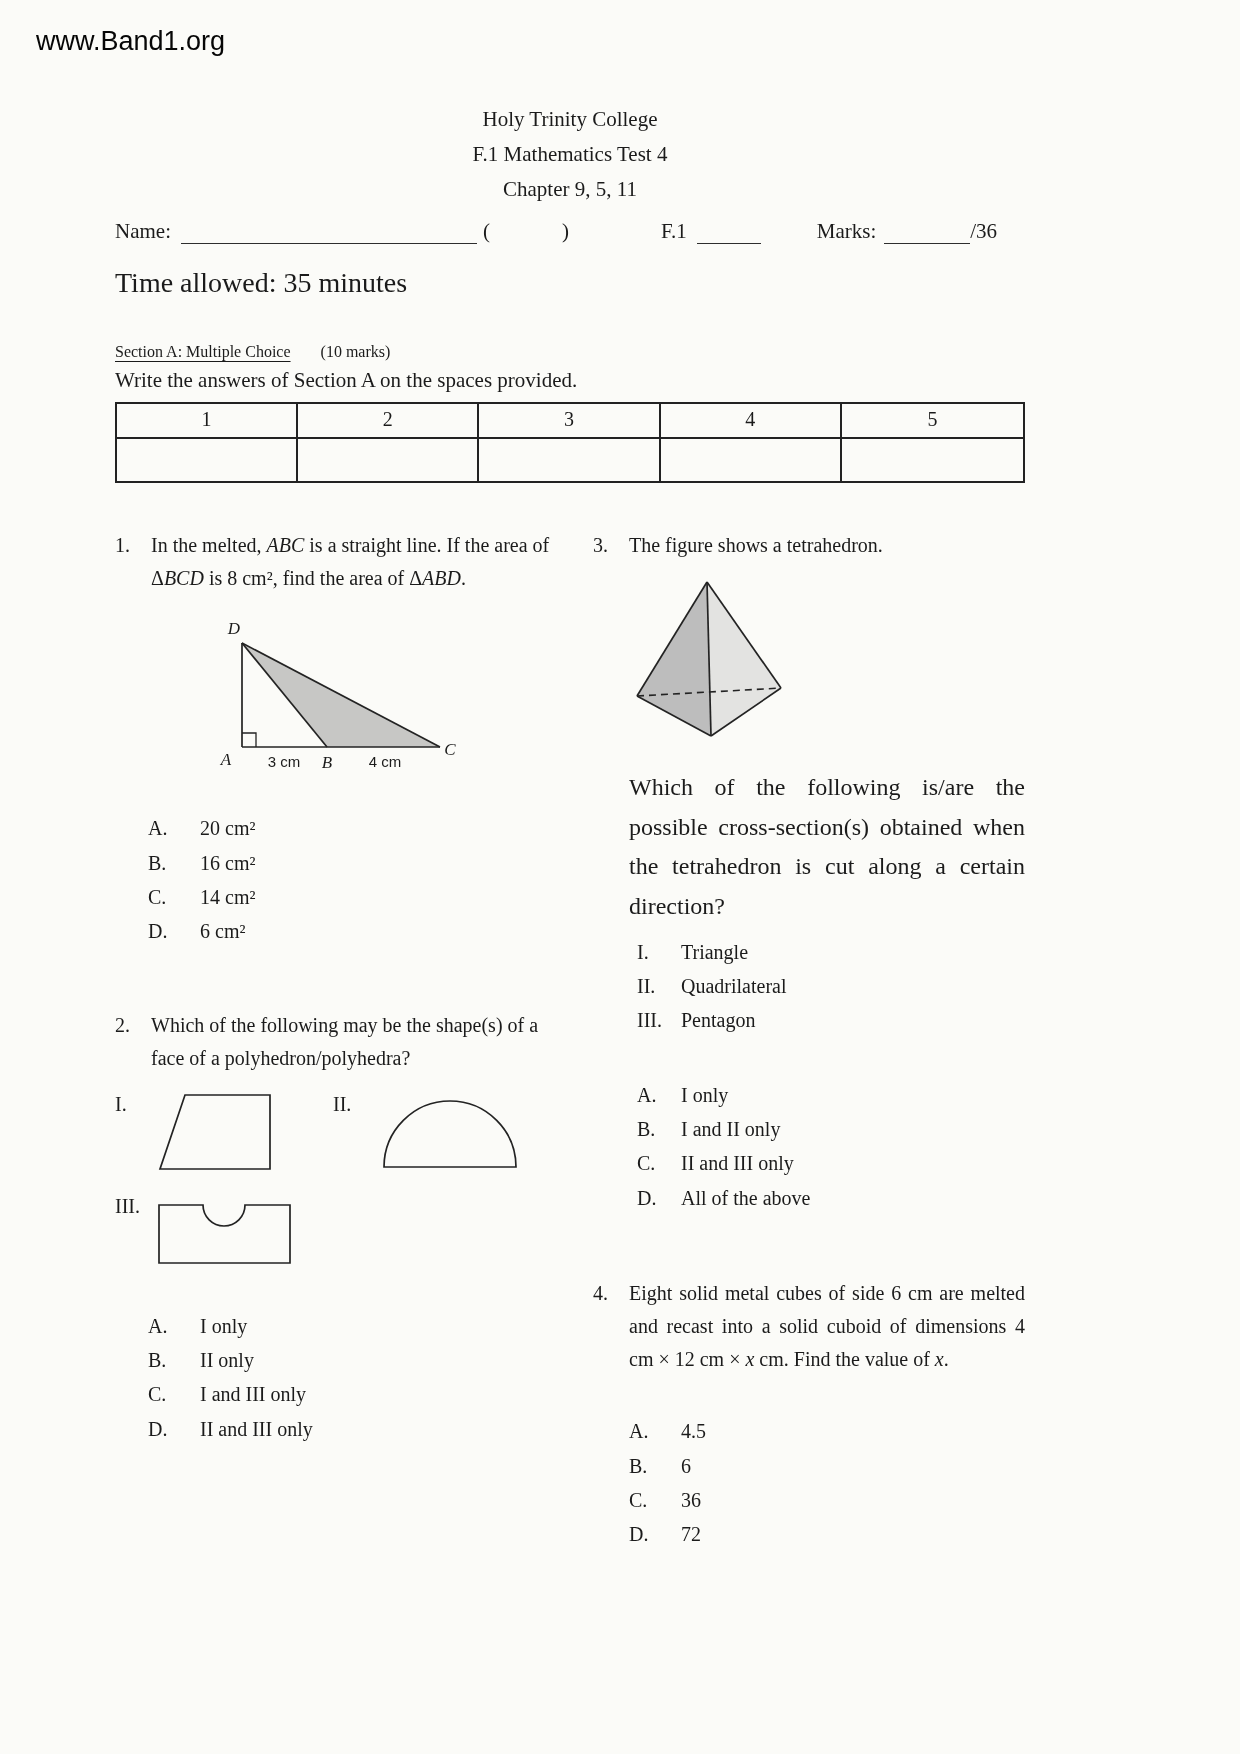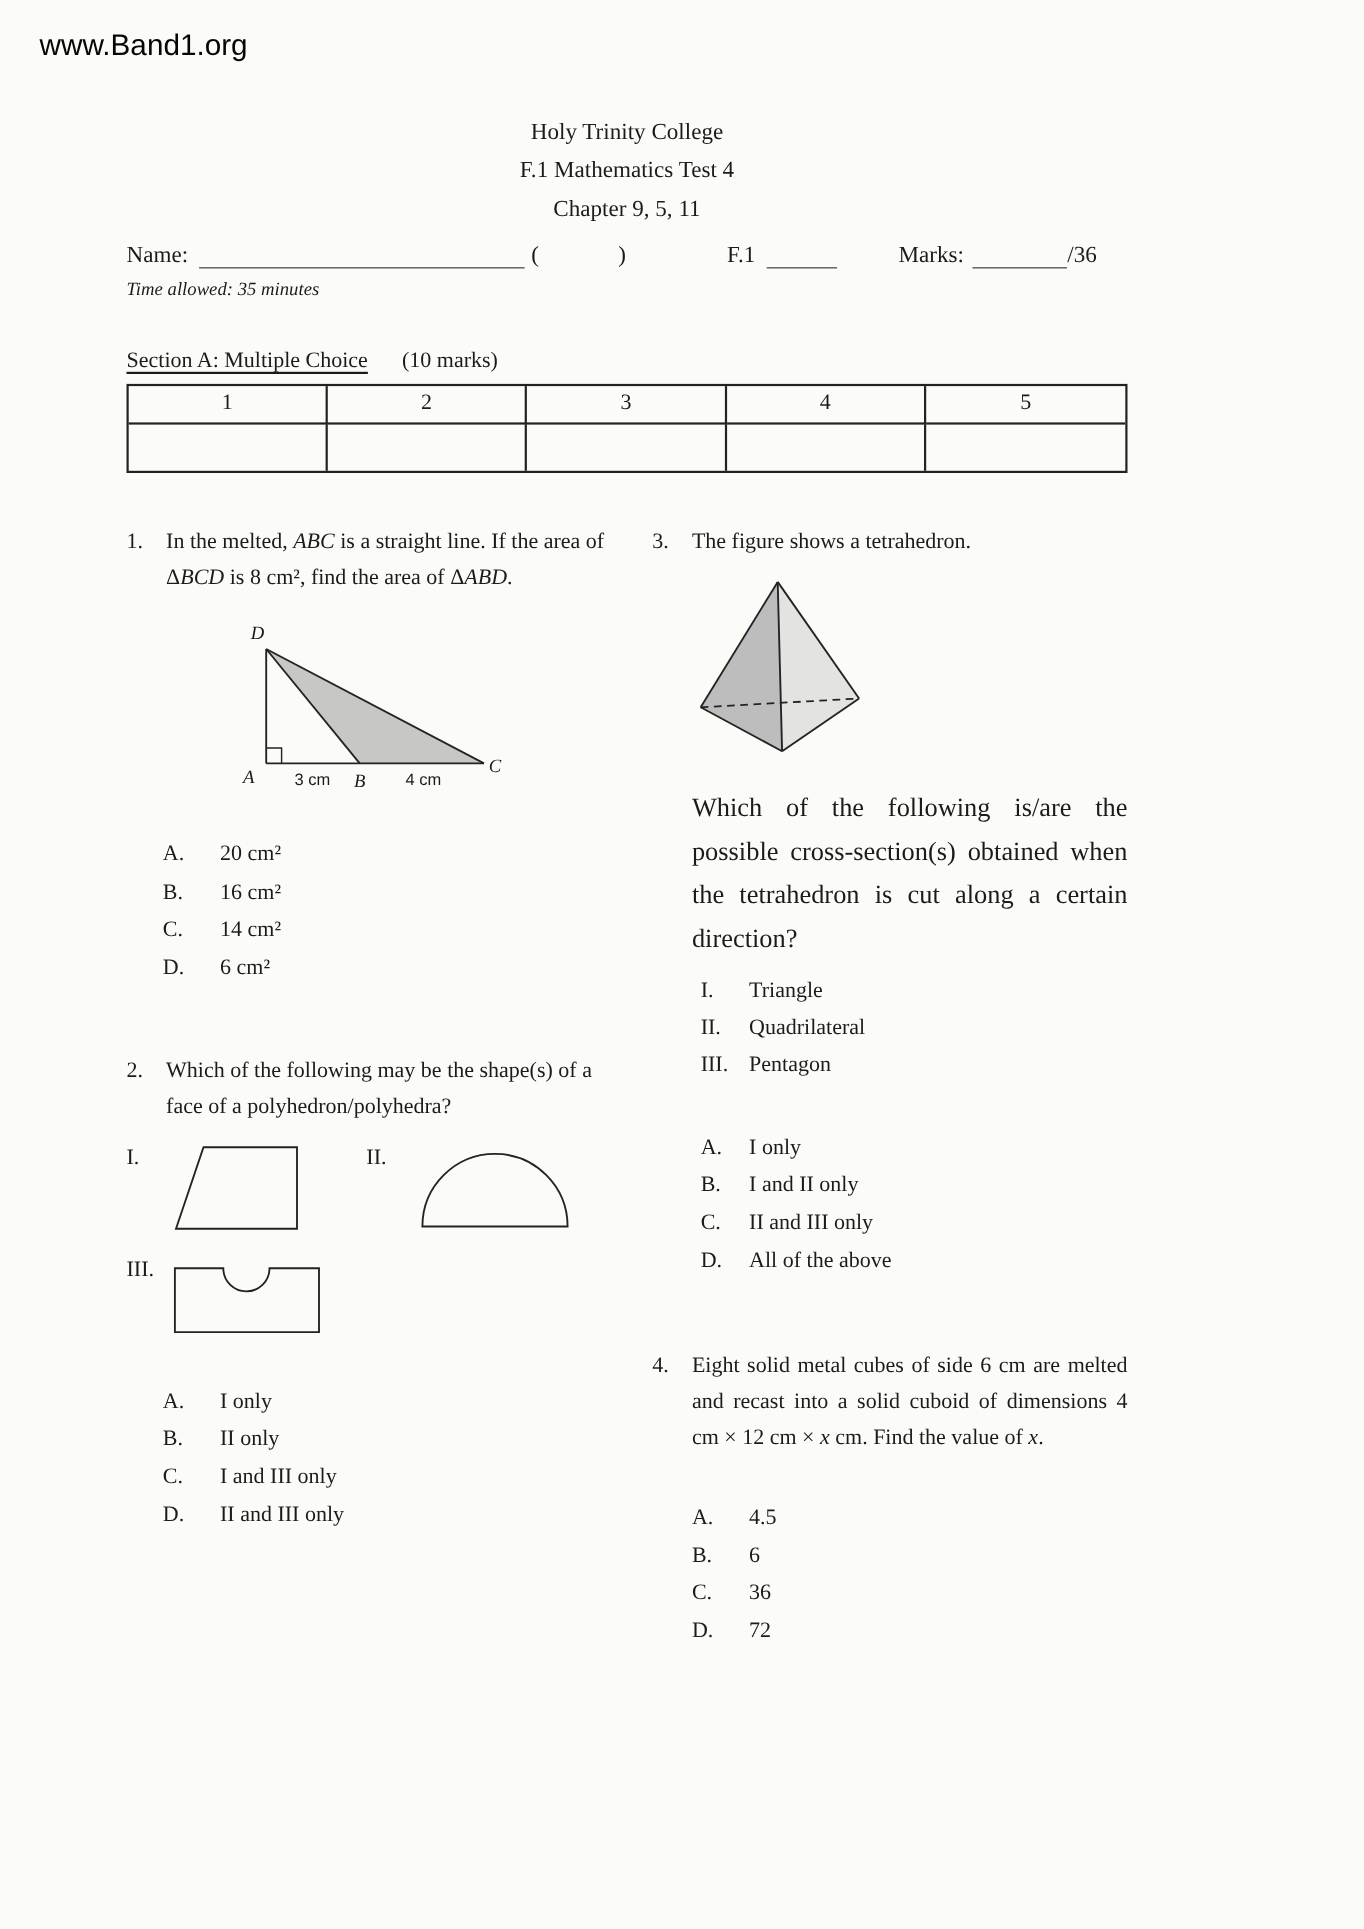--- a/index.html
+++ b/index.html
@@ -22,22 +22,22 @@
   .doc-header{margin-top:86px;text-align:center;font-size:21px;line-height:35px;}
   .name-row{display:flex;align-items:flex-end;font-size:21px;margin-top:12px;white-space:nowrap;}
   .blank{display:inline-block;border-bottom:1.6px solid #2e2e2e;height:1.15em;}
   .blank-name{width:296px;margin-left:10px;}
   .paren-open{margin-left:6px;}
   .paren-close{margin-left:72px;}
   .f1-label{margin-left:92px;}
   .blank-class{width:64px;margin-left:10px;}
   .marks-label{margin-left:56px;}
   .blank-marks{width:86px;margin-left:8px;}
-  .time-row{font-size:17px;margin-top:9px;font-style:italic;}
-  .section-head{margin-top:44px;font-size:20px;}
+  .time-row{font-size:28px;margin-top:23px;}
+  .section-head{margin-top:44px;font-size:16px;}
   .sec-title{text-decoration:underline;text-underline-offset:4px;}
   .sec-marks{margin-left:26px;}
   .instruction{font-size:21px;margin-top:7px;}
   .answer-table{margin-top:9px;border:2px solid #222;display:grid;grid-template-columns:repeat(5,1fr);}
   .at-cell{border-right:2px solid #222;font-size:20px;text-align:center;}
   .at-cell.last{border-right:none;}
   .at-head{padding:4px 0 6px;border-bottom:2px solid #222;}
   .at-blank{height:42px;}
   .columns{display:flex;margin-top:46px;}
   .col-left{width:440px;}
@@ -109,20 +109,21 @@
       <span class="blank blank-marks"></span>
       <span>/36</span>
     </div>
 
     <div class="time-row">Time allowed: 35 minutes</div>
 
     <div class="section-head">
       <span class="sec-title">Section A: Multiple Choice</span>
       <span class="sec-marks">(10 marks)</span>
     </div>
+    <div class="instruction">Write the answers of Section A on the spaces provided.</div>
 
     <div class="answer-table">
       <div class="at-cell at-head">1</div>
       <div class="at-cell at-head">2</div>
       <div class="at-cell at-head">3</div>
       <div class="at-cell at-head">4</div>
       <div class="at-cell at-head last">5</div>
       <div class="at-cell at-blank"></div>
       <div class="at-cell at-blank"></div>
       <div class="at-cell at-blank"></div>

